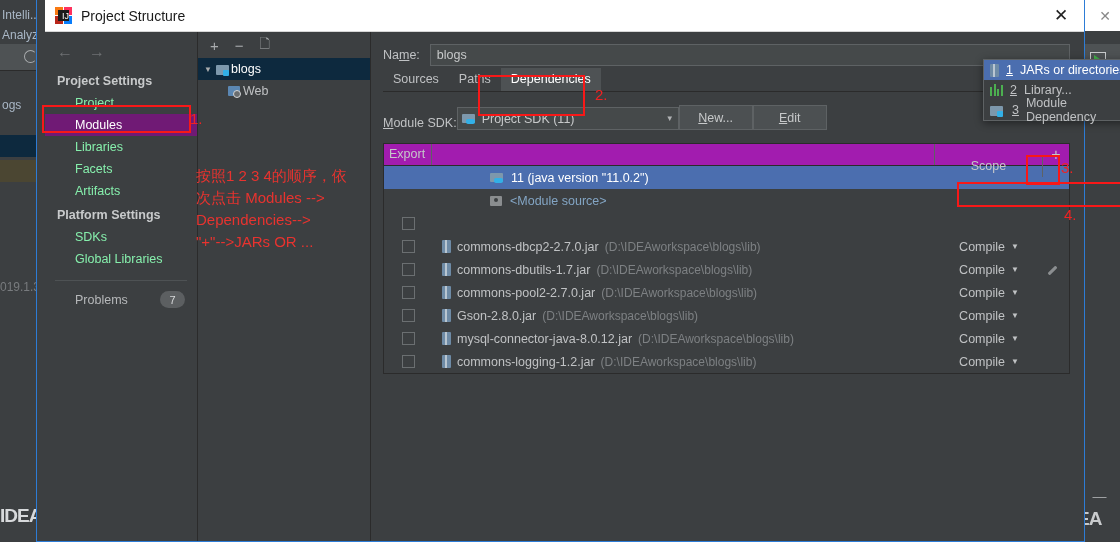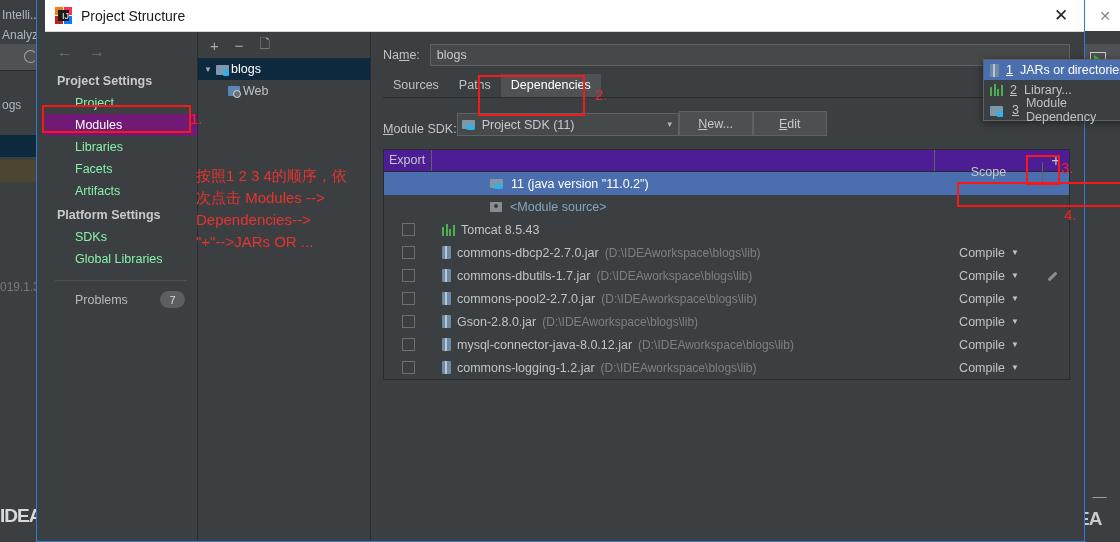--- a/index.html
+++ b/index.html
@@ -59,35 +59,35 @@
   .tree-row.selected{background:#0d293e;color:#ffffff;}
   .tri{width:12px;color:#a9acae;font-size:8px;}
 
   
   .pane{flex:1;background:#3c3f41;position:relative;min-width:0;}
   .name-row{display:flex;align-items:center;padding:12px 14px 0 12px;gap:10px;}
   .name-lbl{font-size:12.5px;color:#c0c2c4;}
   .name-lbl u{text-decoration:underline;}
   .name-input{flex:1;height:22px;background:#45494a;border:1px solid #5e6264;color:#c7c9ca;
               font-size:12.5px;padding:0 6px;box-sizing:border-box;line-height:21px;}
-  .tabs{display:flex;align-items:flex-end;margin:8px 0 0 12px;border-bottom:1px solid #2b2b2b;padding-right:14px;text-align:right;}
+  .tabs{display:flex;align-items:flex-end;margin:2px 0 0 12px;border-bottom:1px solid #2b2b2b;padding-right:14px;text-align:right;}
   .tab{font-size:12.5px;color:#bfc1c3;padding:4px 10px 5px 10px;}
   .tab.active{background:#4e5254;color:#ffffff;}
   .sdk-row{display:flex;align-items:flex-end;padding:13px 14px 0 12px;}
   .sdk-lbl{font-size:12.5px;color:#c0c2c4;}
   .combo{width:222px;height:23px;background:#45494a;border:1px solid #5e6264;display:flex;align-items:center;
          padding:0 4px;box-sizing:border-box;font-size:12.5px;color:#c7c9ca;}
   .combo .cb-arrow{margin-left:auto;font-size:8px;color:#b0b2b4;}
   .btn{height:23px;min-width:72px;background:#4c5052;border:1px solid #5e6264;color:#c7c9ca;
        font-size:12.5px;display:flex;align-items:center;justify-content:center;}
   .btn u{text-decoration:underline;}
 
   
   .tbl{margin:13px 14px 0 12px;border:1px solid #2b2b2b;background:#3c3f41;position:relative;}
-  .thead{height:21px;background:#4c1d95;display:flex;align-items:center;font-size:12.5px;color:#c5c7c9;
+  .thead{height:21px;background:#a21caf;display:flex;align-items:center;font-size:12.5px;color:#c5c7c9;
          border-bottom:1px solid #2b2b2b;}
   .th-export{width:48px;padding-left:5px;border-right:1px solid #5e6264;height:21px;line-height:21px;box-sizing:border-box;}
   .th-mid{flex:1;border-right:1px solid #5e6264;height:21px;}
   .th-scope{width:108px;text-align:center;height:21px;line-height:21px;border-right:1px solid #5e6264;box-sizing:border-box;margin-top:24px;}
   .th-plus{width:26px;text-align:center;height:21px;line-height:21px;color:#c5c7c9;font-size:16px;}
   .trow{height:23px;display:flex;align-items:center;font-size:12.5px;color:#c0c2c4;}
   .trow.selected{background:#4b6eaf;color:#ffffff;}
   .cb-cell{width:48px;display:flex;justify-content:center;}
   .cbx{width:11px;height:11px;border:1px solid #6b6f71;background:#3c3f41;}
   .nm-cell{flex:1;display:flex;align-items:center;gap:6px;min-width:0;white-space:nowrap;overflow:hidden;}
@@ -276,29 +276,20 @@
               <span class="nm-cell" style="padding-left:58px;">
                 <span class="ic-src"></span>
                 <span class="modsrc">&lt;Module source&gt;</span>
               </span>
               <span class="sc-cell"></span>
               <span class="ed-cell"></span>
             </div>
             <div class="trow">
               <span class="cb-cell">
                 <span class="cbx"></span>
-              </span>
-              <span class="nm-cell" style="padding-left:10px;">
-                <span class="ic-lib">
-                  <i style="height:9px"></i>
-                  <i style="height:12px"></i>
-                  <i style="height:7px"></i>
-                  <i style="height:11px"></i>
-                </span>
-                <span>Tomcat 8.5.43</span>
               </span>
               <span class="sc-cell"></span>
               <span class="ed-cell"></span>
             </div>
             <div class="trow">
               <span class="cb-cell">
                 <span class="cbx"></span>
               </span>
               <span class="nm-cell" style="padding-left:10px;">
                 <span class="ic-jar"></span>

